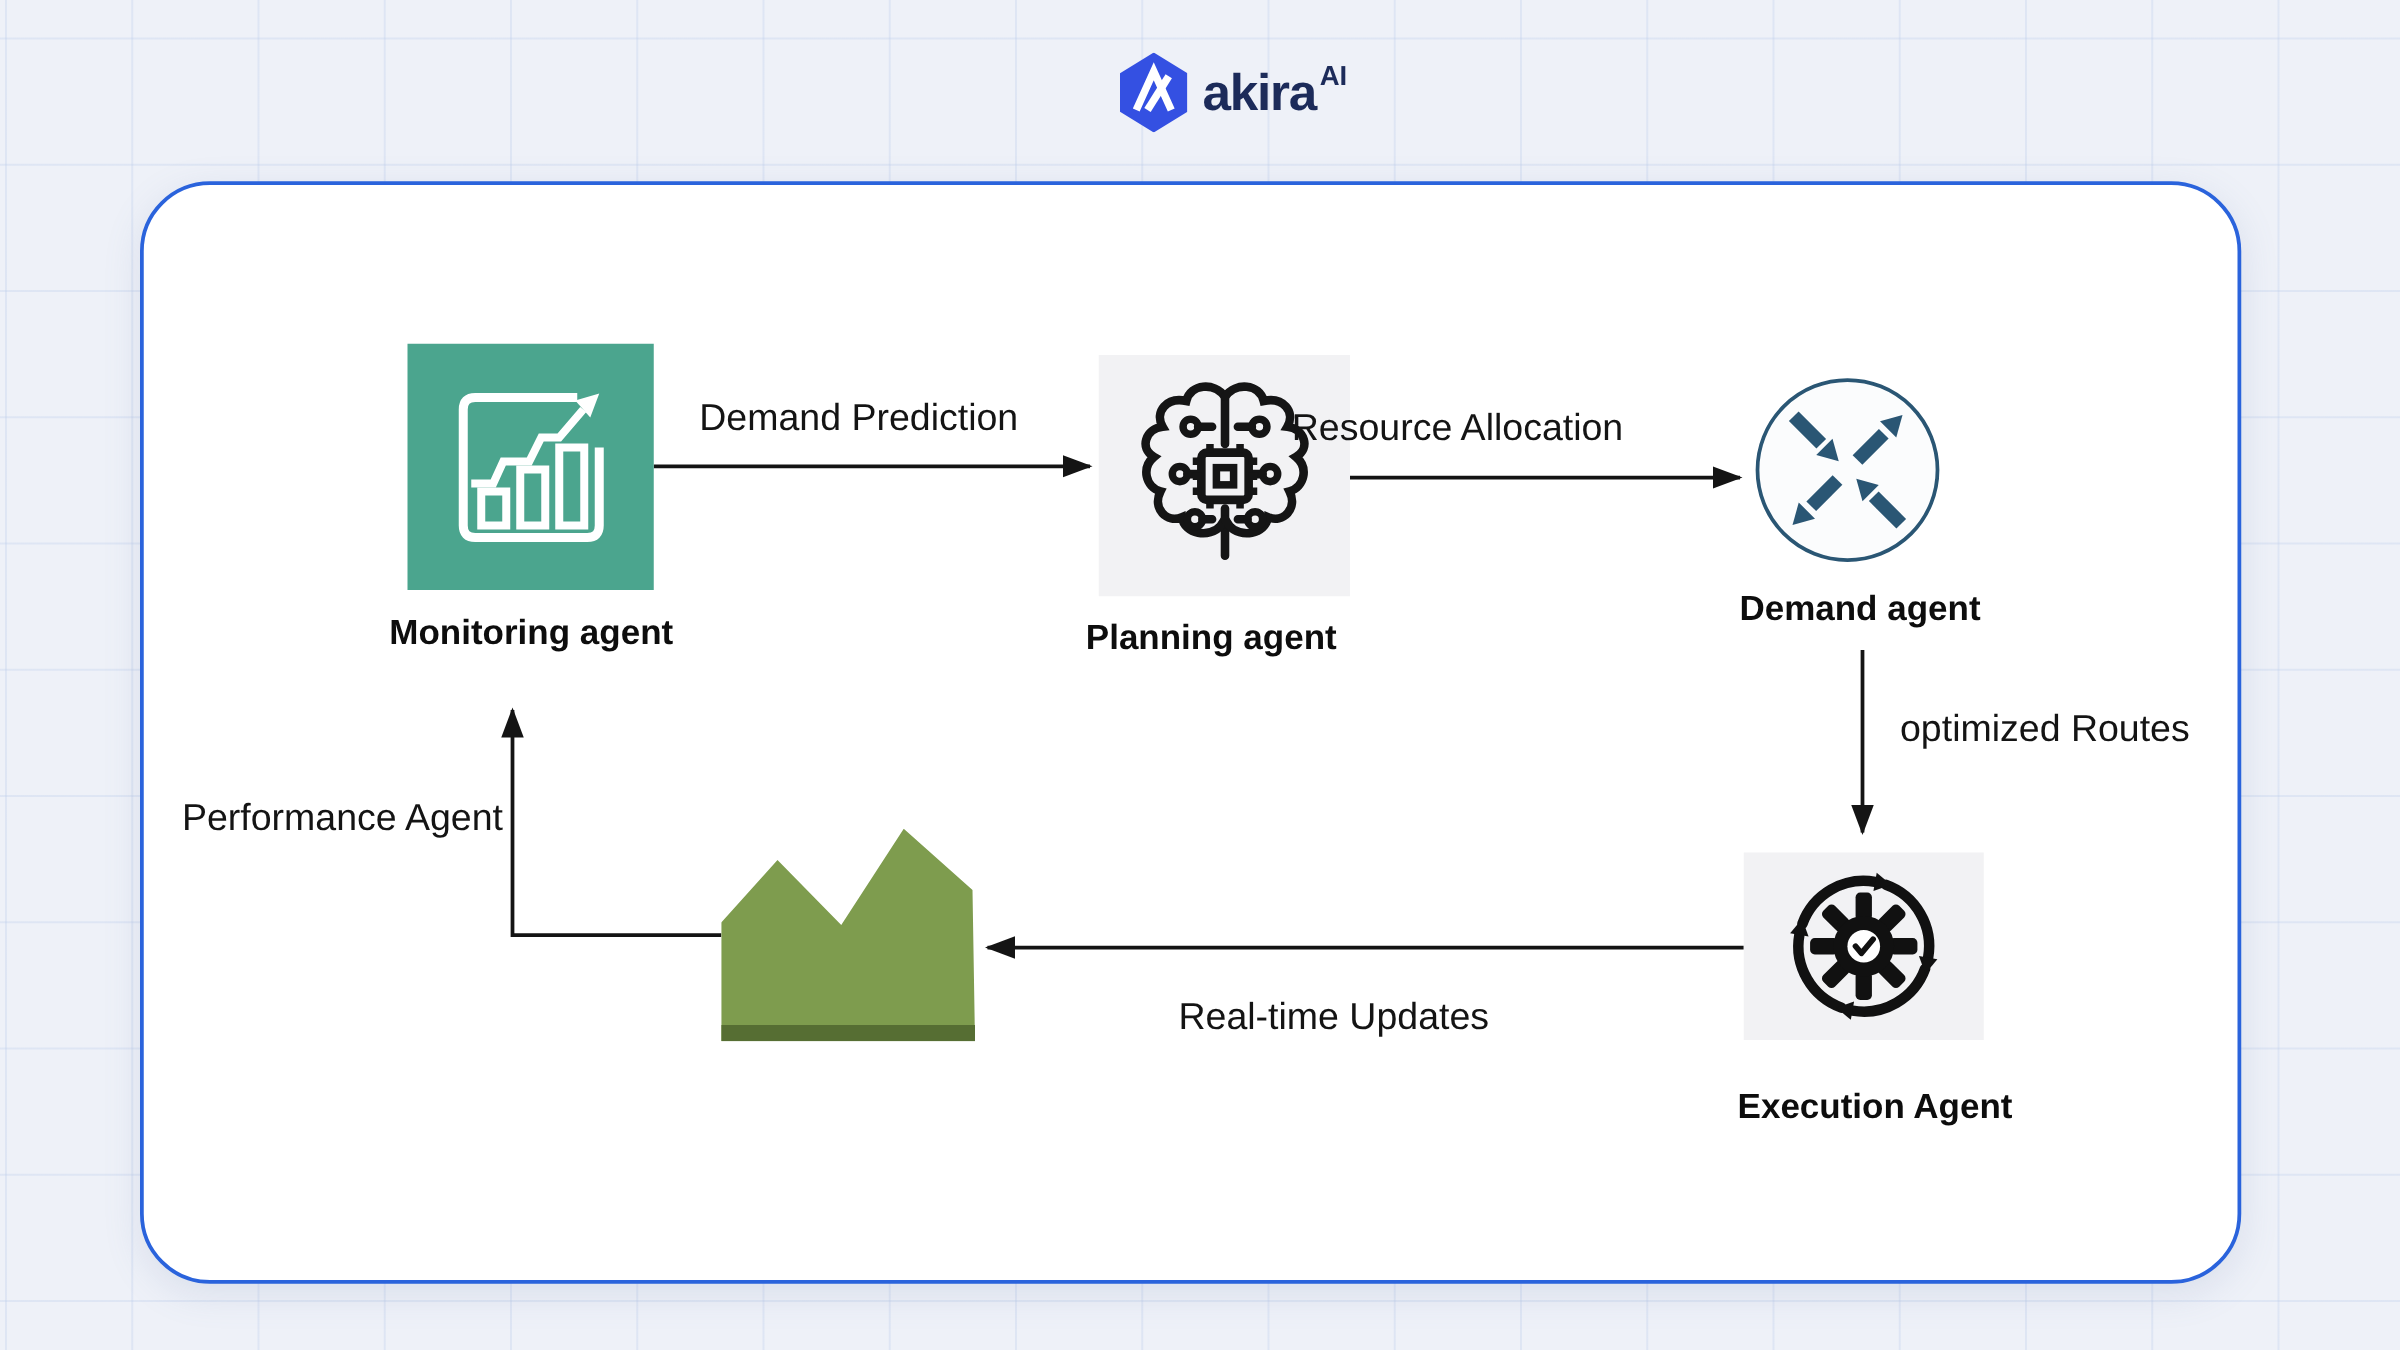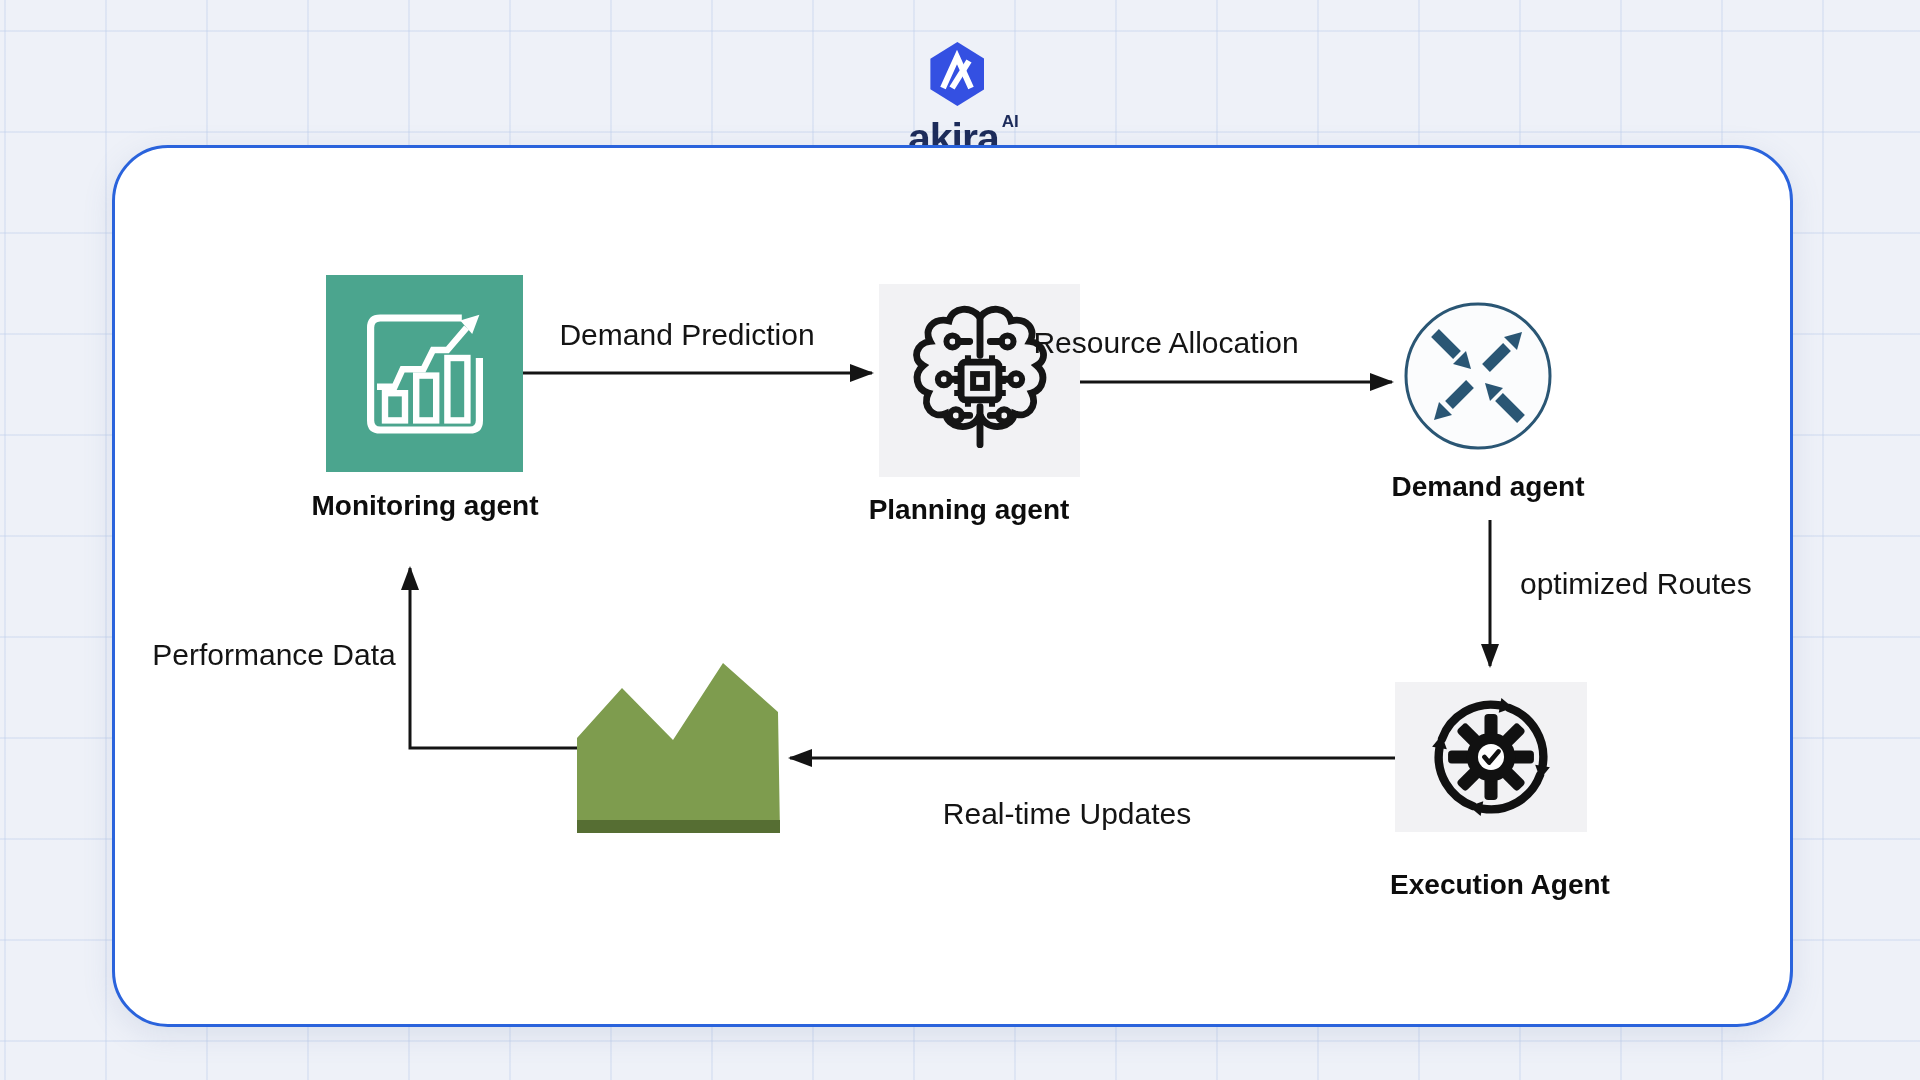--- a/index.html
+++ b/index.html
@@ -7,29 +7,29 @@
   .canvas{
     position:relative;width:1920px;height:1080px;overflow:hidden;
     background-color:#eef1f8;
     background-image:
       linear-gradient(rgba(186,203,234,0.30) 1.5px, transparent 1.5px),
       linear-gradient(90deg, rgba(186,203,234,0.30) 1.5px, transparent 1.5px);
     background-size:101px 101px;
     background-position:4px 30px;
   }
   
-  .logo{position:absolute;left:896px;top:42px;display:flex;align-items:center;flex-direction:column;}
+  .logo{position:absolute;left:896px;top:42px;display:flex;align-items:center;}
   .hex{
     width:54px;height:64px;background:#3450e2;
     clip-path:polygon(50% 0,100% 26%,100% 74%,50% 100%,0 74%,0 26%);
     display:flex;align-items:center;justify-content:center;
   }
   .brand{margin-left:12px;display:flex;align-items:flex-start;color:#1c2b5a;font-weight:800;}
   .brand .word{font-size:41px;letter-spacing:-1px;line-height:64px;}
-  .brand sup{font-size:17px;font-weight:800;margin-left:3px;margin-top:6px;}
+  .brand sup{font-size:22px;font-weight:800;margin-left:3px;margin-top:6px;}
   
   .card{
     position:absolute;left:112px;top:145px;width:1675px;height:876px;
     background:#ffffff;border:3px solid #2a63dc;border-radius:56px;
     box-shadow:0 8px 30px rgba(110,130,175,0.16);
   }
   
   .node{position:absolute;display:flex;align-items:center;justify-content:center;}
   .node.forecasting{left:326px;top:275px;width:197px;height:197px;background:#4ba58e;}
   .node.planning{left:879px;top:284px;width:201px;height:193px;background:#f2f2f4;}
@@ -170,15 +170,15 @@
     <svg width="203" height="170" viewBox="0 0 203 170">
       <polygon points="0,75 45,25 96,77 146,0 201,49 203,170 0,170" fill="#7e9c4e"></polygon>
       <rect x="0" y="157" width="203" height="13" fill="#566e33"></rect>
     </svg>
   </div>
 
   <div class="elabel center" style="left:687px;top:318px;">Demand Prediction</div>
   <div class="elabel center" style="left:1166px;top:326px;text-align:right;">Resource Allocation</div>
   <div class="elabel" style="left:1520px;top:567px;">optimized Routes</div>
   <div class="elabel center" style="left:1067px;top:797px;">Real-time Updates</div>
-  <div class="elabel center" style="left:274px;top:638px;">Performance Data</div>
+  <div class="elabel center" style="left:274px;top:638px;">Performance Agent</div>
 
 </div>
 
 </body></html>

